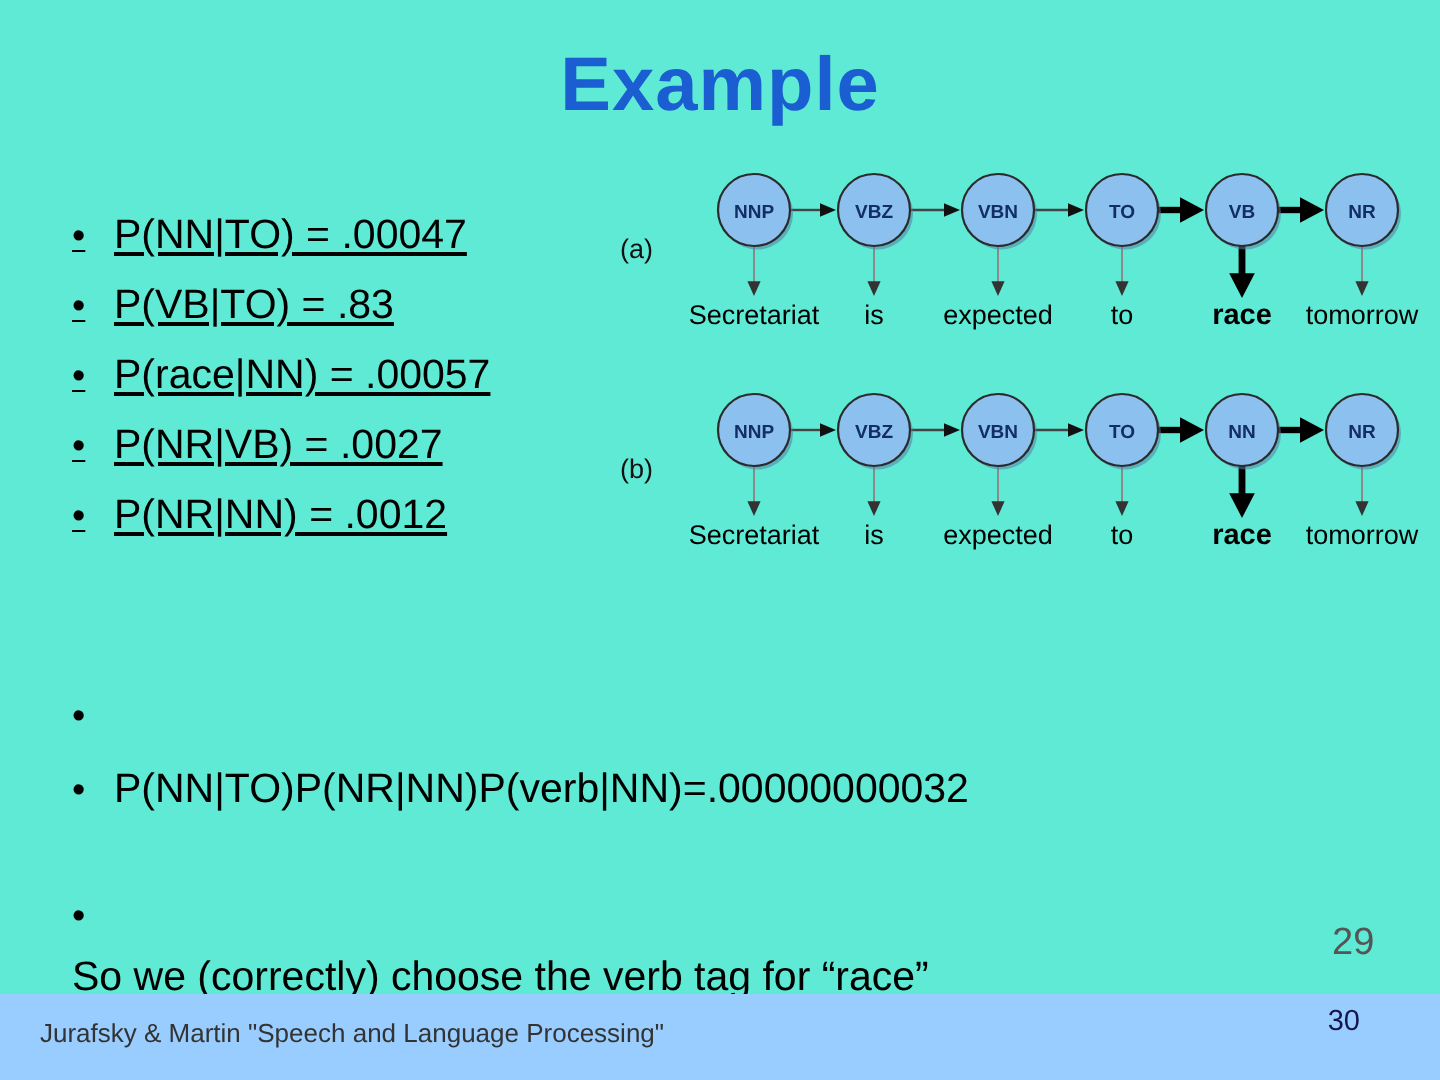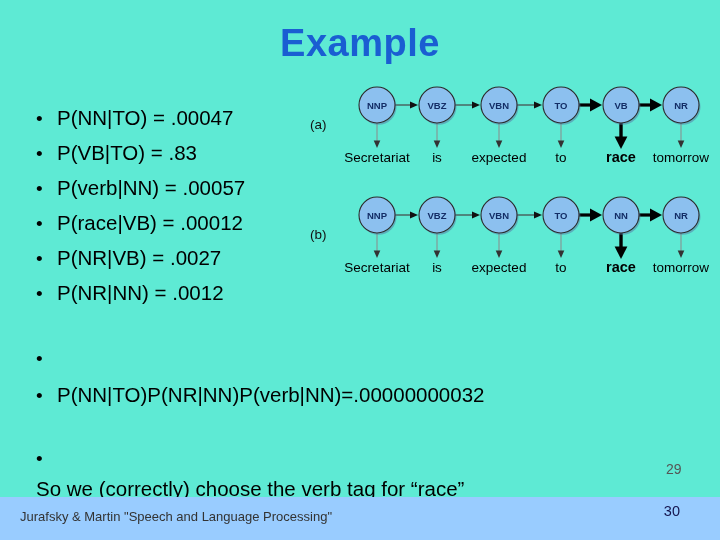--- a/index.html
+++ b/index.html
@@ -5,38 +5,38 @@
   html,body{margin:0;padding:0;background:#ffffff;}
   .slide{
     position:relative;width:720px;height:540px;background:#5eead4;
     font-family:"Liberation Sans",sans-serif;color:#000;overflow:hidden;
   }
   .title{
     position:absolute;top:22px;left:0;width:720px;text-align:center;
     font-size:38px;font-weight:bold;color:#1a5ed2;letter-spacing:0.5px;
   }
   .bullet-group{position:absolute;left:36px;}
-  .group1{top:101px;}
+  .group1{top:101px;text-decoration:underline;}
   .group2{top:341px;}
   .group3{top:444px;}
   .b-line{display:flex;align-items:baseline;line-height:34px;font-size:20.5px;}
   .group2 .b-line{line-height:36px;}
   .group3 .b-line{line-height:30px;flex-direction:column;}
   .dot{width:21px;flex:0 0 21px;font-size:19px;}
   .dot::before{content:"•";}
   .b-text{white-space:nowrap;}
   .diagram{position:absolute;left:304px;}
   .diagram-a{top:80px;}
   .diagram-b{top:190px;}
   .diagram text{font-family:"Liberation Sans",sans-serif;}
   .diag-label{font-size:13.5px;fill:#111;}
   .tag-label{font-size:9.5px;font-weight:bold;fill:#132d66;}
   .word{font-size:13.5px;fill:#000;}
   .word-bold{font-size:14.5px;font-weight:bold;fill:#000;}
-  .page-29{position:absolute;left:666px;top:461px;font-size:14px;color:#555;}
+  .page-29{position:absolute;left:666px;top:461px;font-size:19px;color:#555;}
   .footer-bar{position:absolute;left:0;bottom:0;width:720px;height:43px;background:#99ccff;}
   .citation{position:absolute;left:20px;top:12px;font-size:13px;color:#333;}
   .page-30{position:absolute;right:40px;top:6px;font-size:14.5px;color:#14144e;margin-left:29px;}
 </style>
 </head>
 <body>
 
 <div class="slide">
 
   <div class="title">Example</div>
@@ -45,25 +45,21 @@
     <div class="b-line">
         <span class="dot"></span>
         <span class="b-text">P(NN|TO) = .00047</span>
       </div>
     <div class="b-line">
         <span class="dot"></span>
         <span class="b-text">P(VB|TO) = .83</span>
       </div>
     <div class="b-line">
         <span class="dot"></span>
-        <span class="b-text">P(verb|NN) = .00057</span>
-      </div>
-    <div class="b-line">
-        <span class="dot"></span>
-        <span class="b-text">P(race|VB) = .00012</span>
+        <span class="b-text">P(race|NN) = .00057</span>
       </div>
     <div class="b-line">
         <span class="dot"></span>
         <span class="b-text">P(NR|VB) = .0027</span>
       </div>
     <div class="b-line">
         <span class="dot"></span>
         <span class="b-text">P(NR|NN) = .0012</span>
       </div>
   </div>

